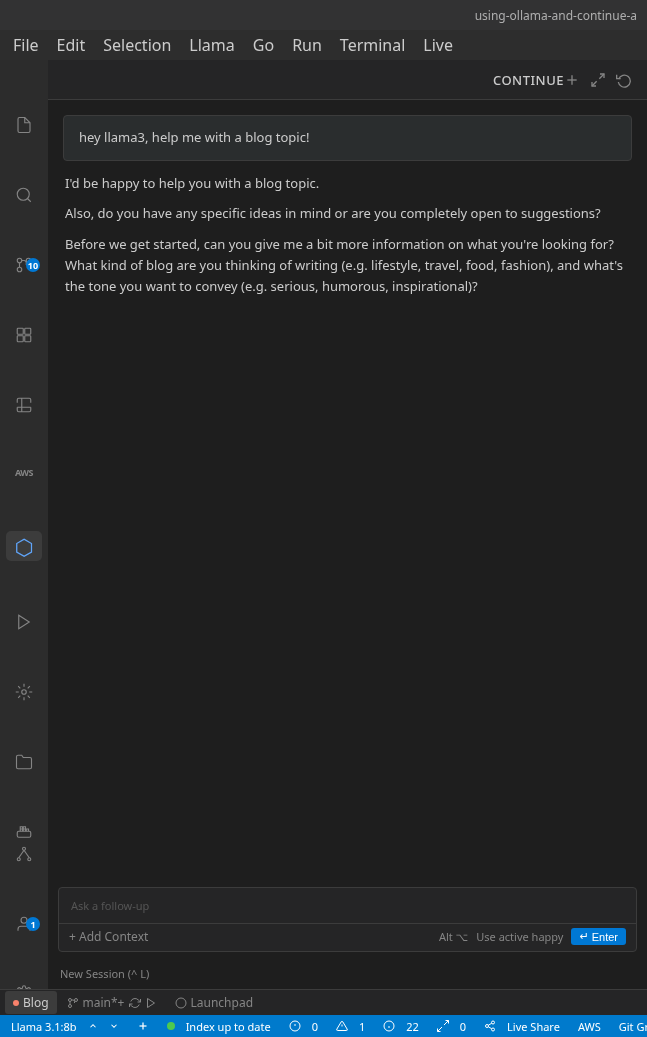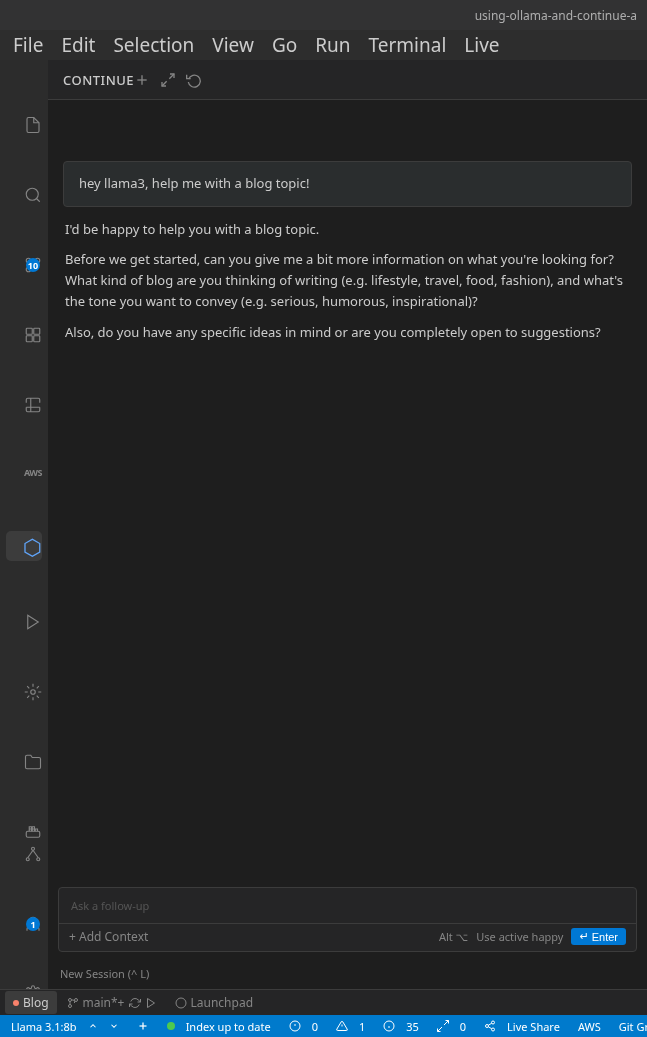--- a/index.html
+++ b/index.html
@@ -37,21 +37,21 @@
       background: #2d2d2d;
       display: flex;
       align-items: center;
       padding: 0 5px;
       flex-shrink: 0;
       gap: 2px;
     }
     .menu-item {
       padding: 4px 8px;
       color: #cccccc;
-      font-size: 19px;
+      font-size: 16px;
       cursor: pointer;
       border-radius: 3px;
     }
 
     
     .main-area {
       display: flex;
       flex: 1;
       overflow: hidden;
     }
@@ -65,21 +65,21 @@
       align-items: center;
       padding: 8px 0;
       flex-shrink: 0;
       gap: 4px;
     }
     .activity-icon {
       width: 36px;
       height: 36px;
       display: flex;
       align-items: center;
-      justify-content: flex-end;
+      justify-content: center;
       color: #858585;
       font-size: 18px;
       cursor: pointer;
       border-radius: 5px;
       position: relative;
       margin-top: 48px;
     }
     .activity-icon.active {
       color: #ffffff;
       background: #3c3c3c;
@@ -111,21 +111,21 @@
       background: #1e1e1e;
       overflow: hidden;
     }
 
     
     .chat-header {
       height: 40px;
       background: #252526;
       display: flex;
       align-items: center;
-      justify-content: flex-start;
+      justify-content: flex-end;
       padding: 0 15px;
       flex-shrink: 0;
       border-bottom: 1px solid #3c3c3c;
     }
     .chat-title {
       color: #cccccc;
       font-size: 13px;
       font-weight: 500;
       letter-spacing: 0.5px;
       text-transform: uppercase;
@@ -154,21 +154,20 @@
     }
 
     .user-message {
       background: #2a2d2e;
       border: 1px solid #3c3c3c;
       border-radius: 4px;
       padding: 12px 15px;
       color: #cccccc;
       font-size: 13px;
       line-height: 1.5;
-      margin-top: 46px;
     }
 
     .ai-message {
       color: #cccccc;
       font-size: 13px;
       line-height: 1.6;
       padding: 0 2px;
     }
     .ai-message p {
       margin-bottom: 10px;
@@ -302,21 +301,21 @@
 <body>
 
 <div class="title-bar">
   <span class="title-bar-text">using-ollama-and-continue-a</span>
 </div>
 
 <div class="menu-bar">
   <span class="menu-item">File</span>
   <span class="menu-item">Edit</span>
   <span class="menu-item">Selection</span>
-  <span class="menu-item">View</span>
+  <span class="menu-item">Llama</span>
   <span class="menu-item">Go</span>
   <span class="menu-item">Run</span>
   <span class="menu-item">Terminal</span>
   <span class="menu-item">Live</span>
 </div>
 
 <div class="main-area">
 
   <div class="activity-bar">
     <div class="activity-icon">
@@ -435,22 +434,22 @@
     </div>
 
     <div class="chat-messages">
 
       <div class="user-message">
         <span>hey llama3, help me with a blog topic!</span>
       </div>
 
       <div class="ai-message">
         <p>I'd be happy to help you with a blog topic.</p>
+        <p>Also, do you have any specific ideas in mind or are you completely open to suggestions?</p>
         <p>Before we get started, can you give me a bit more information on what you're looking for? What kind of blog are you thinking of writing (e.g. lifestyle, travel, food, fashion), and what's the tone you want to convey (e.g. serious, humorous, inspirational)?</p>
-        <p>Also, do you have any specific ideas in mind or are you completely open to suggestions?</p>
       </div>
 
     </div>
 
     <div class="chat-input-area">
       <input class="chat-input" type="text" placeholder="Ask a follow-up" style="">
       <div class="chat-input-footer">
         <span class="add-context">+ Add Context</span>
         <div class="input-shortcuts">
           <span>Alt ⌥</span>
@@ -537,21 +536,21 @@
         <line x1="12" y1="17" x2="12.01" y2="17"></line>
       </svg>
     <span>1</span>
   </div>
   <div class="status-item">
     <svg width="12" height="12" viewBox="0 0 24 24" fill="none" stroke="white" stroke-width="2">
         <circle cx="12" cy="12" r="10"></circle>
         <line x1="12" y1="16" x2="12" y2="12"></line>
         <line x1="12" y1="8" x2="12.01" y2="8"></line>
       </svg>
-    <span>35</span>
+    <span>22</span>
   </div>
 
   <div class="status-item">
     <svg width="12" height="12" viewBox="0 0 24 24" fill="none" stroke="white" stroke-width="2">
         <polyline points="23 7 23 1 17 1"></polyline>
         <polyline points="1 17 1 23 7 23"></polyline>
         <line x1="23" y1="1" x2="14" y2="10"></line>
         <line x1="1" y1="23" x2="10" y2="14"></line>
       </svg>
     <span>0</span>

